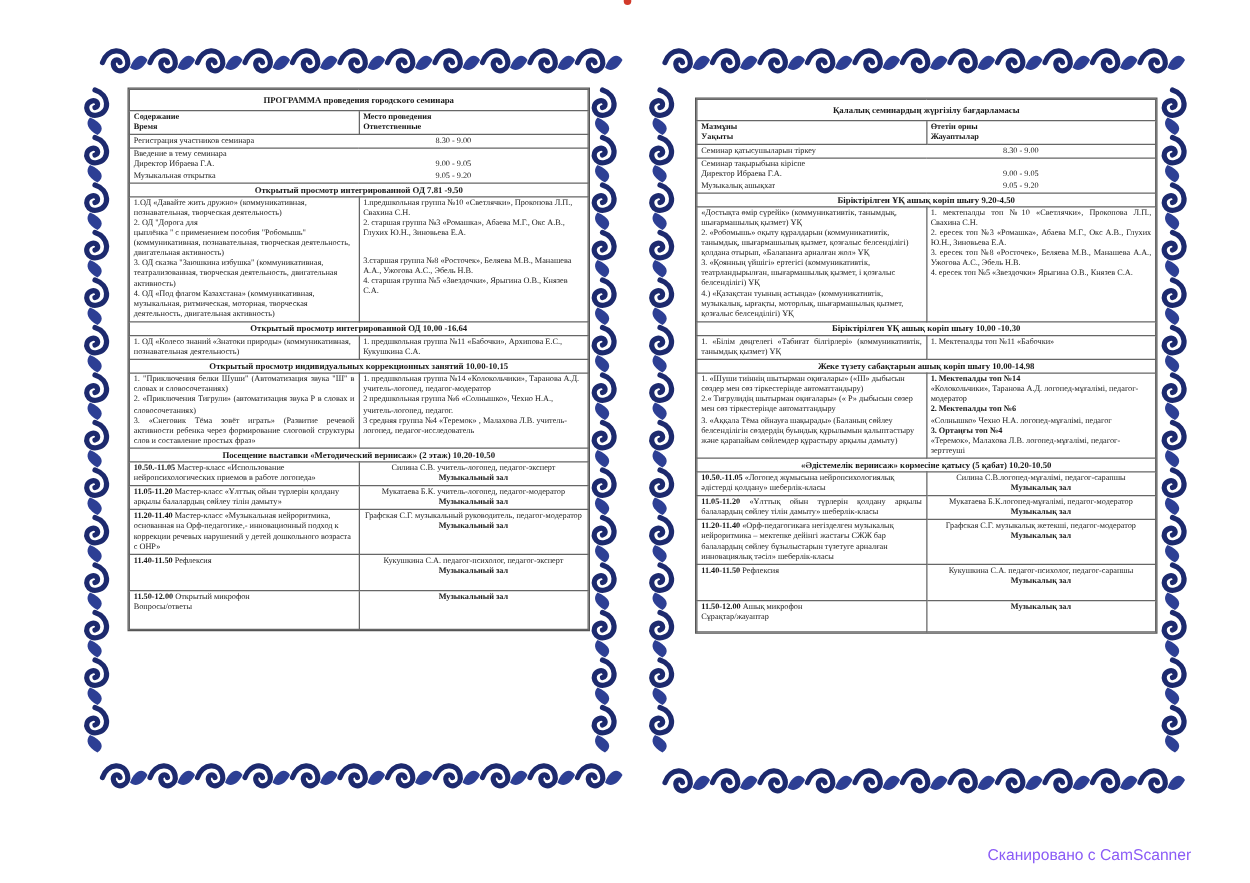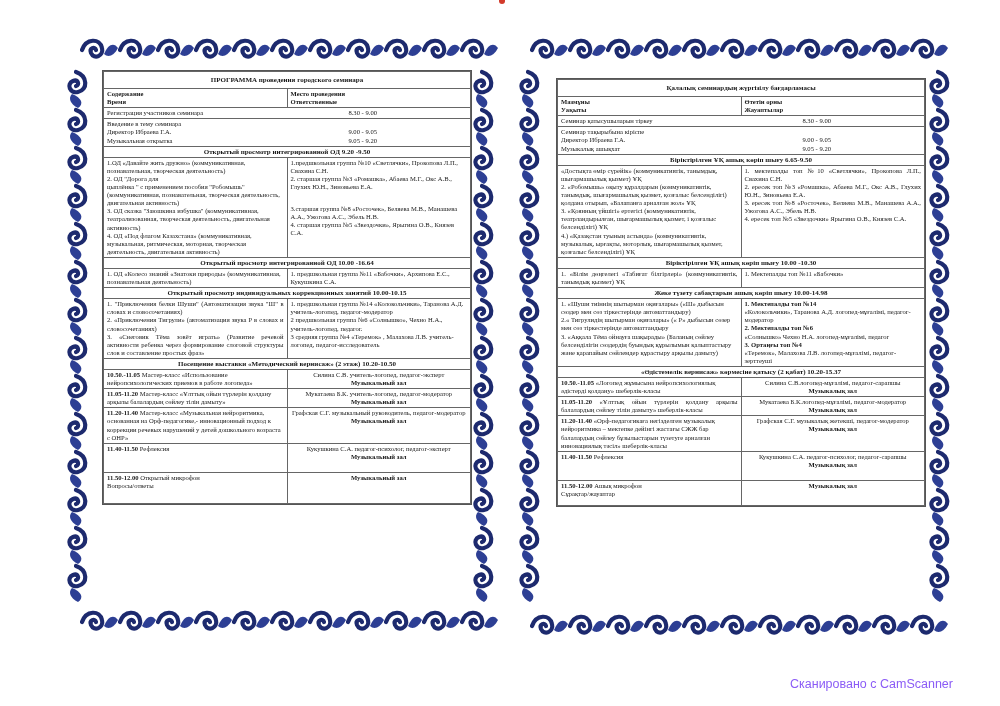--- a/index.html
+++ b/index.html
@@ -141,21 +141,21 @@
                 <span>9.00 - 9.05</span>
               </div>
         <div class="row-flex">
                 <span>Музыкальная открытка</span>
                 <span>9.05 - 9.20</span>
               </div>
       </td>
           </tr>
 
       <tr>
-            <td colspan="2" class="section">Открытый просмотр интегрированной ОД  9.20 -9.50</td>
+            <td colspan="2" class="section">Открытый просмотр интегрированной ОД  7.81 -9.50</td>
           </tr>
       <tr>
         <td>
           <span class="line">1.ОД «Давайте жить дружно» (коммуникативная, познавательная, творческая деятельность)</span>
           <span class="line">2. ОД "Дорога для</span>
           <span class="line">цыплёнка " с применением пособия "Робомышь" (коммуникативная, познавательная, творческая деятельность, двигательная активность)</span>
           <span class="line">3. ОД сказка "Заюшкина избушка" (коммуникативная, театрализованная, творческая деятельность, двигательная активность)</span>
           <span class="line">4. ОД «Под флагом Казахстана» (коммуникативная, музыкальная, ритмическая, моторная, творческая деятельность, двигательная активность)</span>
         </td>
         <td>
@@ -338,21 +338,21 @@
                 <span>9.00 - 9.05</span>
               </div>
         <div class="row-flex">
                 <span>Музыкалық ашықхат</span>
                 <span>9.05 - 9.20</span>
               </div>
       </td>
           </tr>
 
       <tr>
-            <td colspan="2" class="section">Біріктірілген ҰҚ ашық көріп шығу 6.65-9.50</td>
+            <td colspan="2" class="section">Біріктірілген ҰҚ ашық көріп шығу 9.20-4.50</td>
           </tr>
       <tr>
         <td>
           <span class="line">«Достықта өмір сүрейік» (коммуникативтік, танымдық, шығармашылық қызмет) ҰҚ</span>
           <span class="line">2. «Робомышь» оқыту құралдарын (коммуникативтік, танымдық, шығармашылық қызмет, қозғалыс белсенділігі)  қолдана отырып,  «Балапанға арналған жол» ҰҚ</span>
           <span class="line">3. «Қоянның үйшігі» ертегісі (коммуникативтік, театрландырылған, шығармашылық қызмет,   і қозғалыс белсенділігі) ҰҚ</span>
           <span class="line">4.)  «Қазақстан туының астында» (коммуникативтік, музыкалық, ырғақты, моторлық, шығармашылық қызмет, қозғалыс белсенділігі) ҰҚ</span>
         </td>
         <td class="just">
           <span class="line">1.       мектепалды    топ    №10 «Светлячки»,      Прокопова   Л.П., Свахина С.Н.</span>
@@ -383,21 +383,21 @@
           <span class="line bold">1.  Мектепалды топ  №14</span>
           <span class="line">«Колокольчики»,  Таранова А.Д. логопед-мұғалімі, педагог-модератор</span>
           <span class="line bold">2.  Мектепалды топ  №6</span>
           <span class="line">«Солнышко» Чехно Н.А. логопед-мұғалімі, педагог</span>
           <span class="line bold">3.  Ортаңғы топ №4</span>
           <span class="line">«Теремок», Малахова Л.В. логопед-мұғалімі, педагог- зерттеуші</span>
         </td>
       </tr>
 
       <tr>
-            <td colspan="2" class="section">«Әдістемелік вернисаж» көрмесіне қатысу (2 қабат) 10.20-15.37</td>
+            <td colspan="2" class="section">«Әдістемелік вернисаж» көрмесіне қатысу (5 қабат) 10.20-10.50</td>
           </tr>
       <tr>
         <td><span class="bold">10.50.-11.05</span><span> «Логопед жұмысына нейропсихологиялық әдістерді қолдану»  шеберлік-класы</span></td>
         <td class="center">
               <span class="line">Силина С.В.логопед-мұғалімі, педагог-сарапшы</span>
               <span class="venue">Музыкалық зал</span>
             </td>
       </tr>
       <tr>
         <td class="just"><span class="bold">11.05-11.20</span><span> «Ұлттық ойын түрлерін қолдану арқылы балалардың сөйлеу тілін дамыту» шеберлік-класы</span></td>

